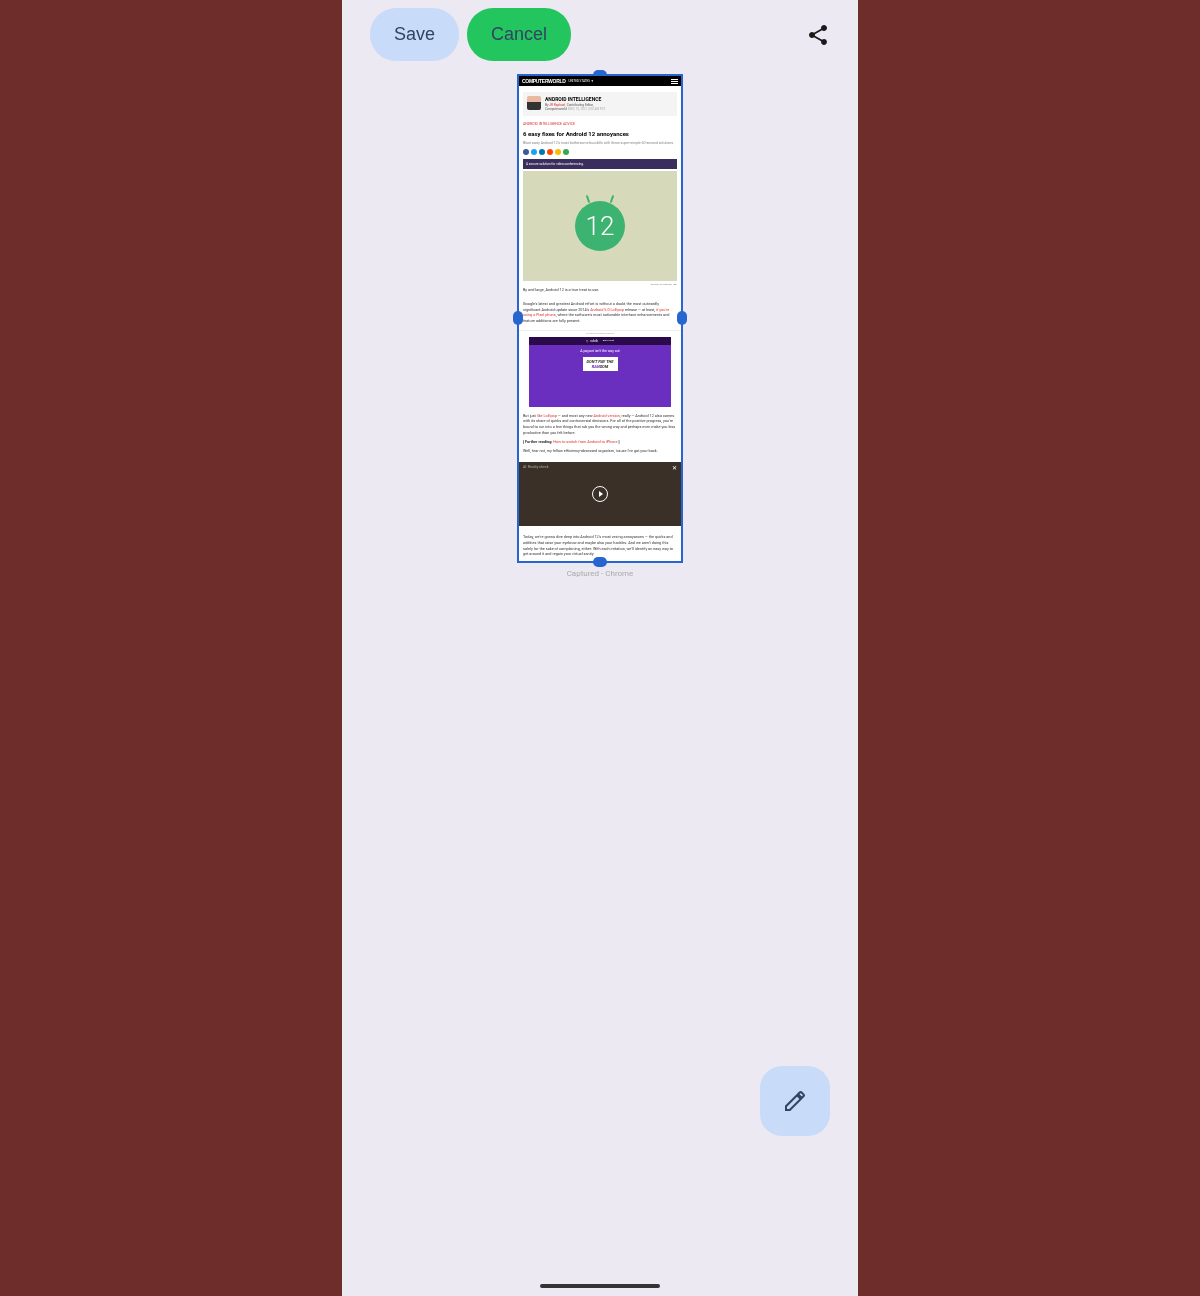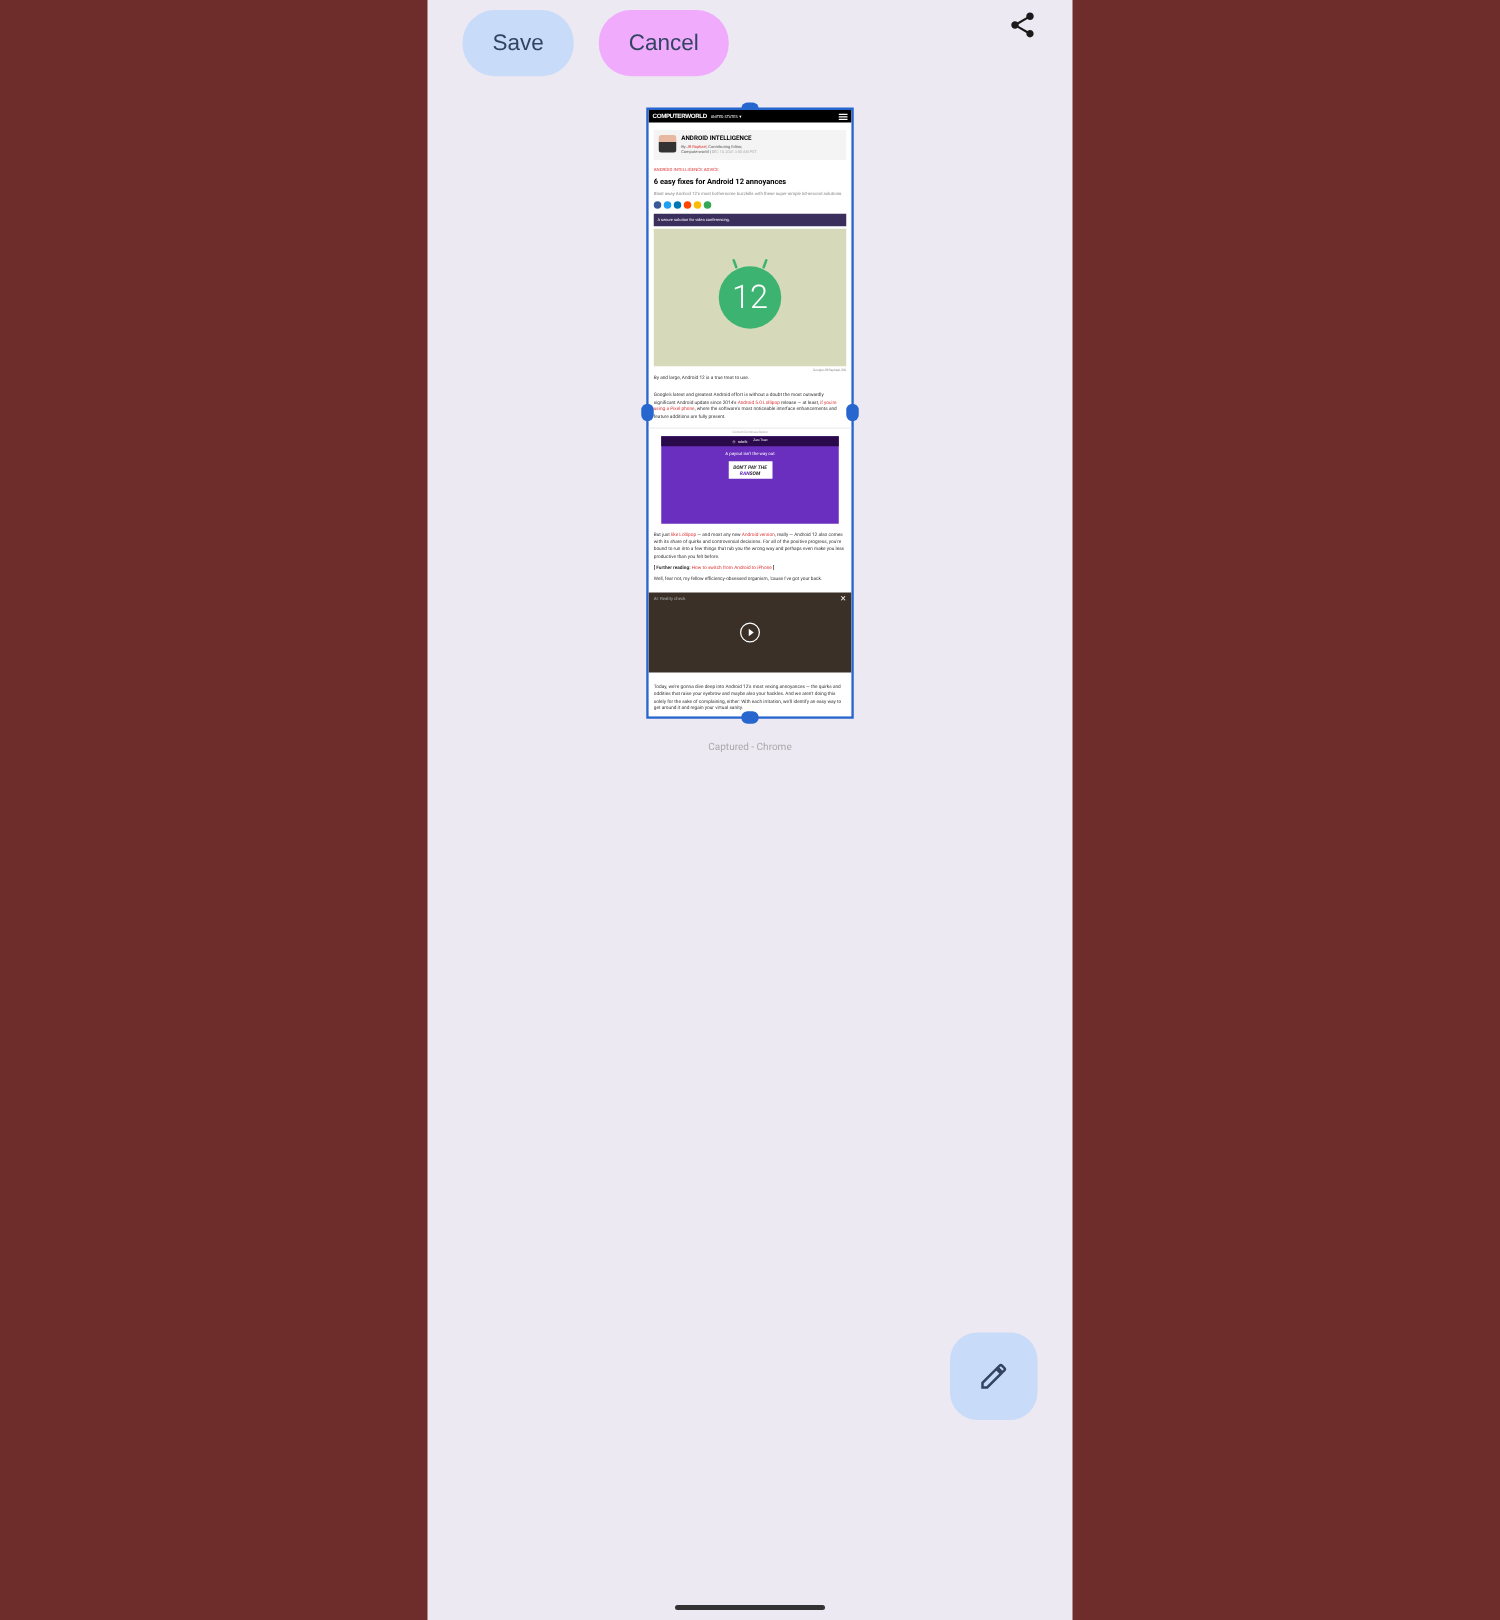--- a/index.html
+++ b/index.html
@@ -2,26 +2,26 @@
 <html><head>
 <meta charset="utf-8">
 <style>
 * { margin:0; padding:0; box-sizing:border-box; }
 body { background:#6e2c2a; font-family:-apple-system,BlinkMacSystemFont,'Segoe UI',Roboto,sans-serif; display:flex; justify-content:center; padding:0; }
 .phone { width:516px; background:#ece9f3; min-height:1296px; position:relative; overflow:hidden; }
 .status-bar { display:flex; justify-content:space-between; align-items:center; padding:8px 32px; height:40px; }
 .status-time { font-size:15px; font-weight:500; color:#1a1a1a; }
 .status-icons { display:flex; gap:6px; align-items:center; color:#1a1a1a; }
 .status-icons svg { width:16px; height:16px; fill:#1a1a1a; }
-.toolbar { display:flex; padding:8px 28px; gap:20px; }
-.pill-btn { background:#f0abfc; border:none; border-radius:26px; padding:16px 24px; font-size:18px; color:#324461; cursor:pointer; }
+.toolbar { display:flex; align-items:center; padding:8px 28px; gap:8px; }
+.pill-btn { background:#22c55e; border:none; border-radius:26px; padding:16px 24px; font-size:18px; color:#324461; cursor:pointer; }
 .pill-btn.save { background:#c8dbf8; }
 .spacer { flex:1; }
 .share-icon { width:24px; height:24px; cursor:pointer; }
-.capture-frame { margin:17px auto; width:166px; position:relative; border:2px solid #2866cf; }
+.capture-frame { margin:5px auto; width:166px; position:relative; border:2px solid #2866cf; }
 .handle { width:10px; height:10px; background:#2866cf; border-radius:50%; position:absolute; }
 .handle.top { top:-6px; left:50%; transform:translateX(-50%); width:14px; height:10px; border-radius:5px; }
 .handle.bottom { bottom:-6px; left:50%; transform:translateX(-50%); width:14px; height:10px; border-radius:5px; }
 .handle.left { left:-6px; top:50%; transform:translateY(-50%); width:10px; height:14px; border-radius:5px; }
 .handle.right { right:-6px; top:50%; transform:translateY(-50%); width:10px; height:14px; border-radius:5px; }
 .content { background:#fff; font-size:5px; transform-origin:top left; }
 .site-header { background:#000; color:#fff; display:flex; align-items:center; padding:2px 3px; position:relative; }
 .site-logo { font-size:5px; font-weight:800; letter-spacing:-0.3px; font-family:Arial,sans-serif; }
 .region { font-size:3px; margin-left:3px; }
 .hamburger { position:absolute; right:3px; top:2px; }

